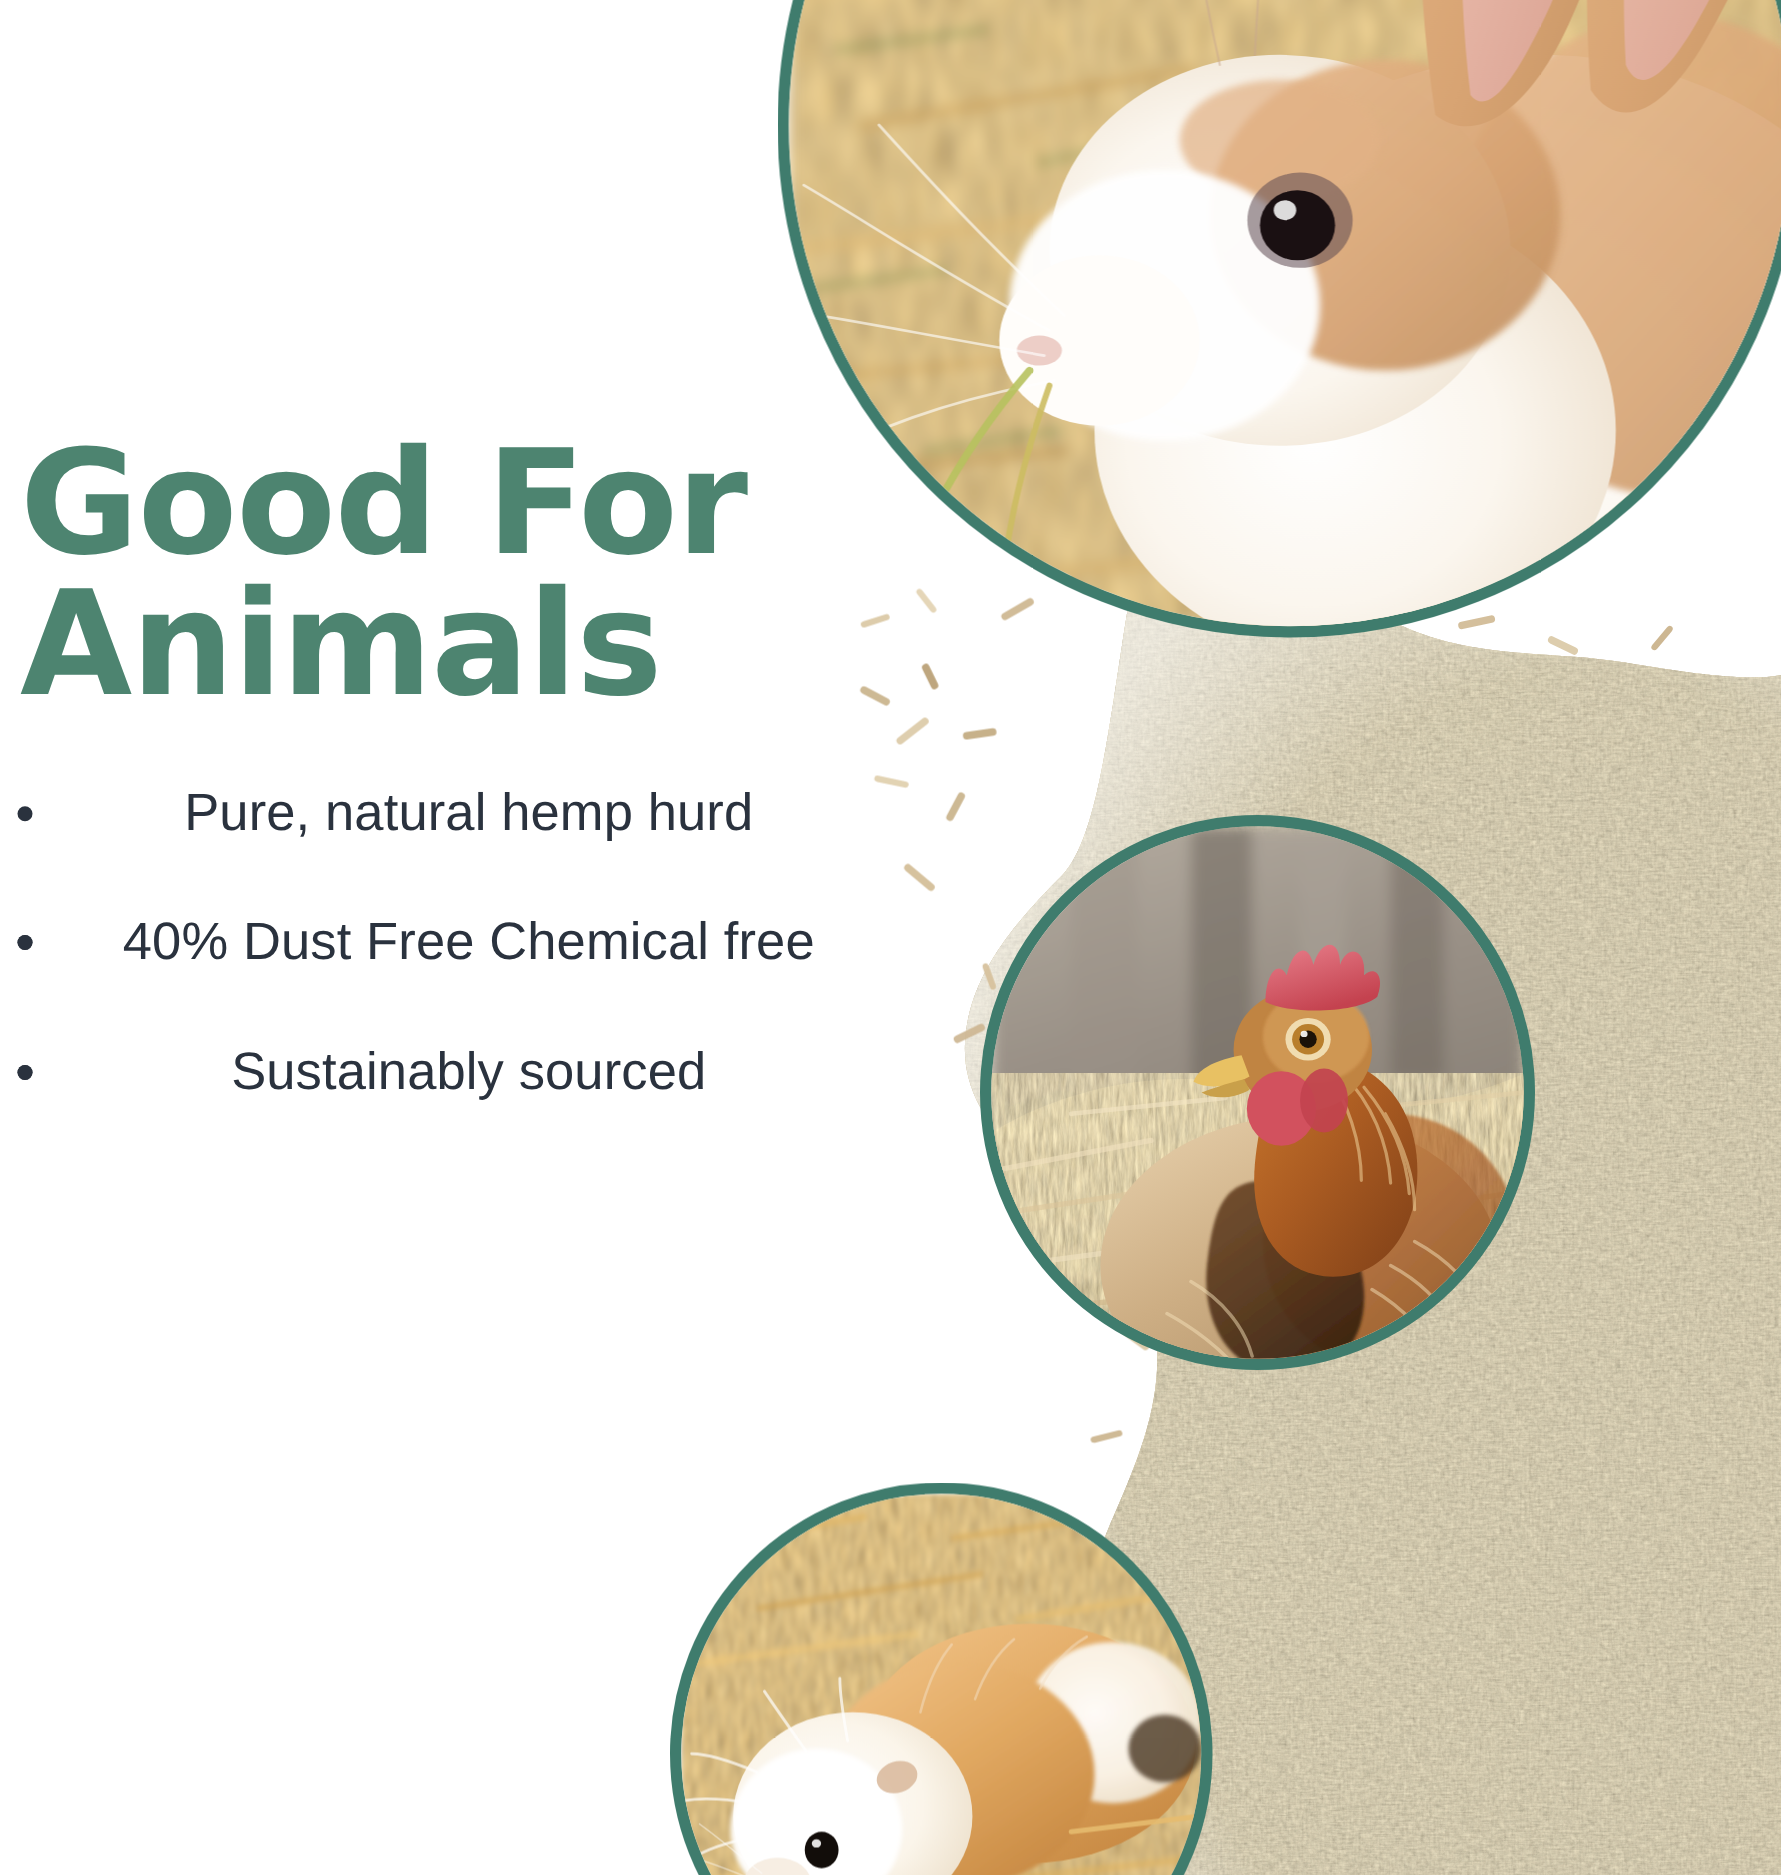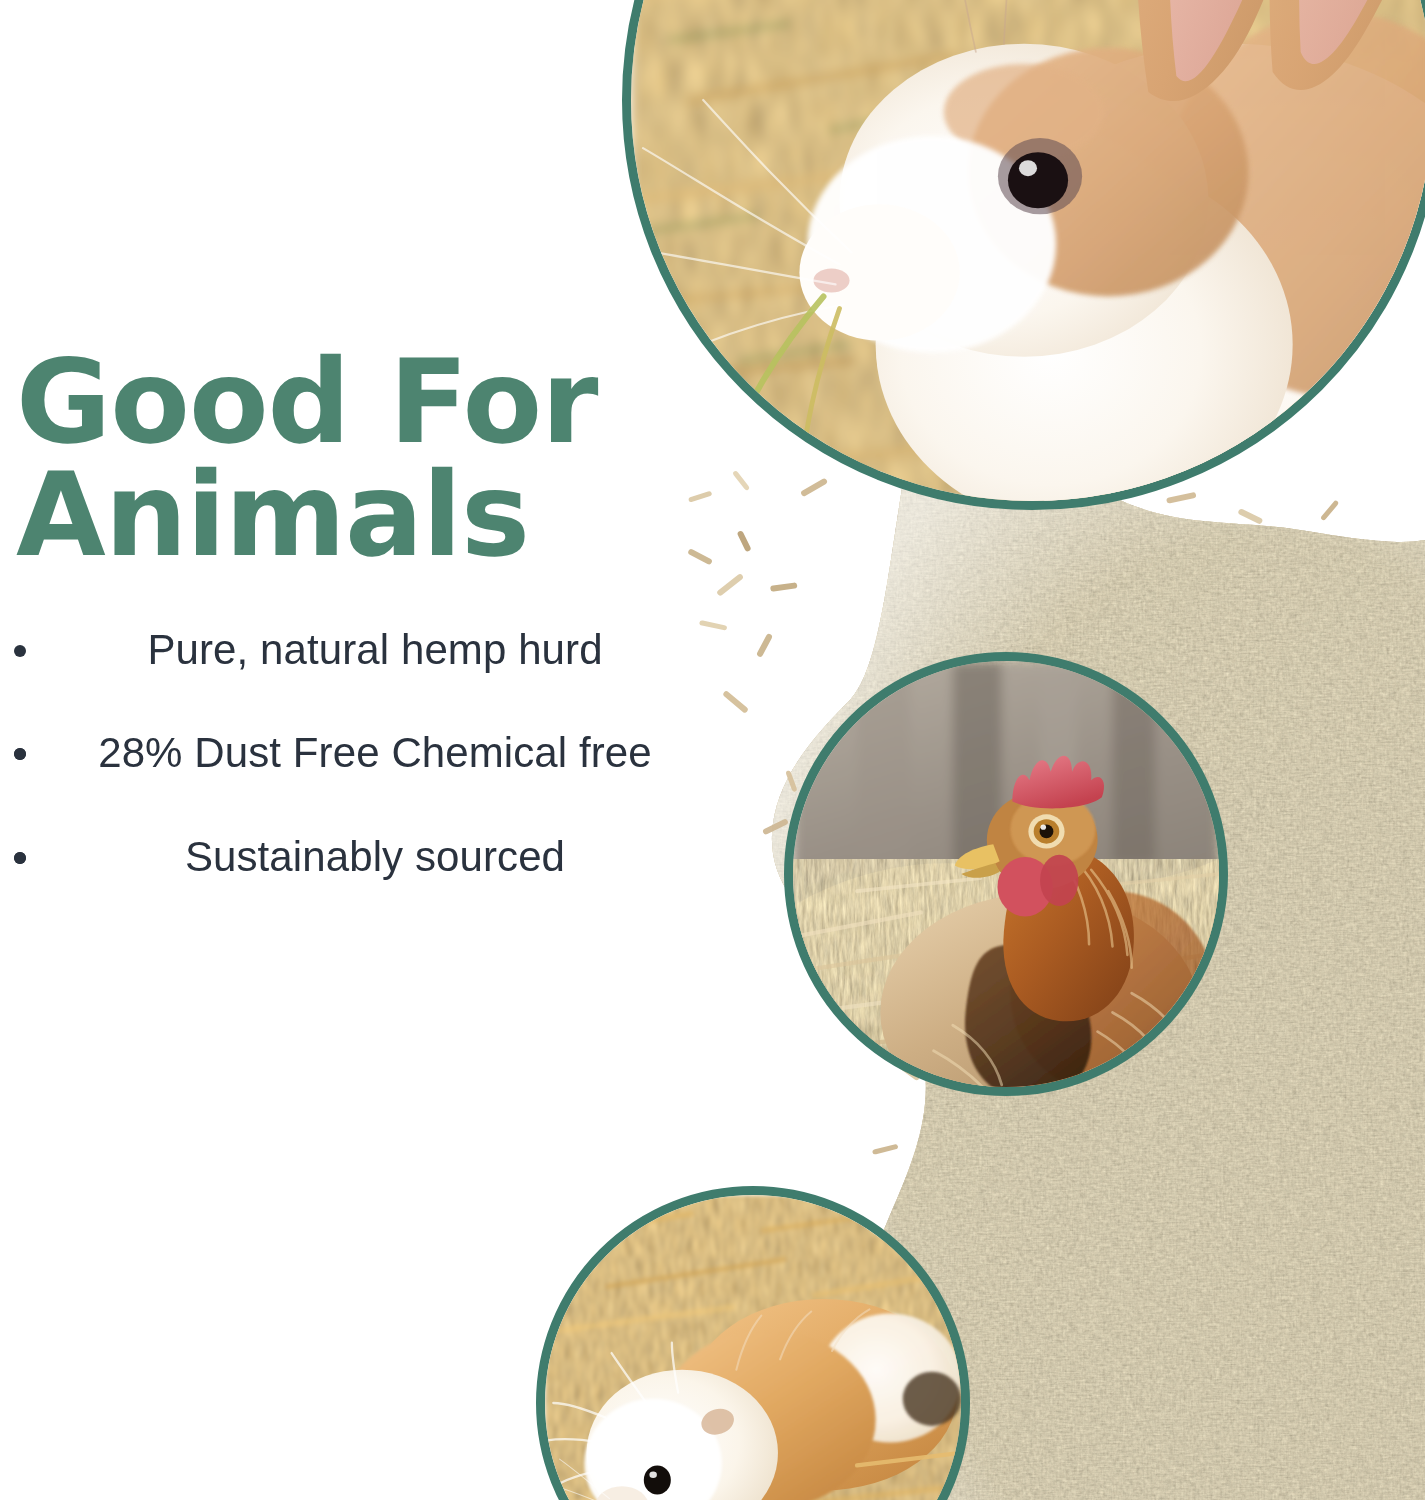--- a/index.html
+++ b/index.html
@@ -597,21 +597,21 @@
   <ul class="feature-list">
     <li class="feature-item">
       <span class="feature-bullet"></span>
       <span>Pure, natural hemp hurd</span>
     </li>
     <li class="feature-item">
       <span class="feature-bullet"></span>
     </li>
     <li class="feature-item">
       <span class="feature-bullet"></span>
-      <span>28% Dust Free Chemical free</span>
+      <span>40% Dust Free Chemical free</span>
     </li>
     <li class="feature-item">
       <span class="feature-bullet"></span>
     </li>
     <li class="feature-item">
       <span class="feature-bullet"></span>
       <span>Sustainably sourced</span>
     </li>
   </ul>
 

